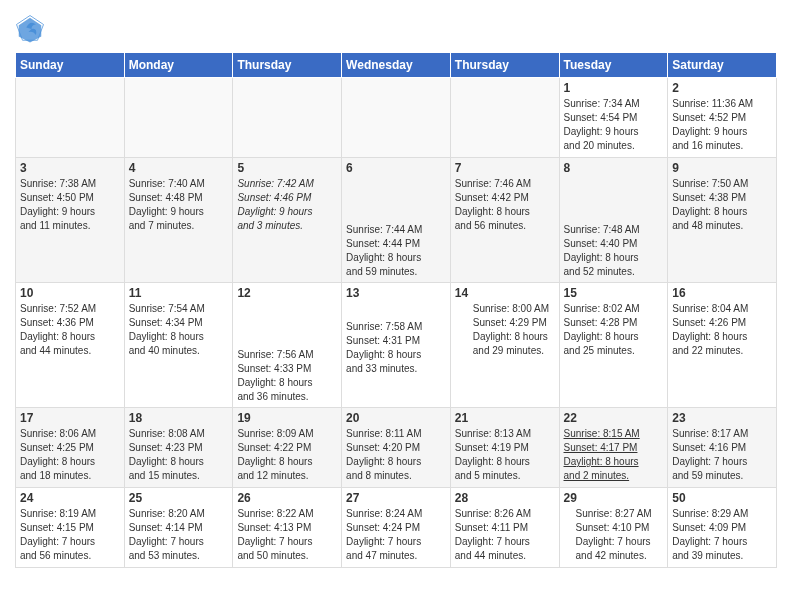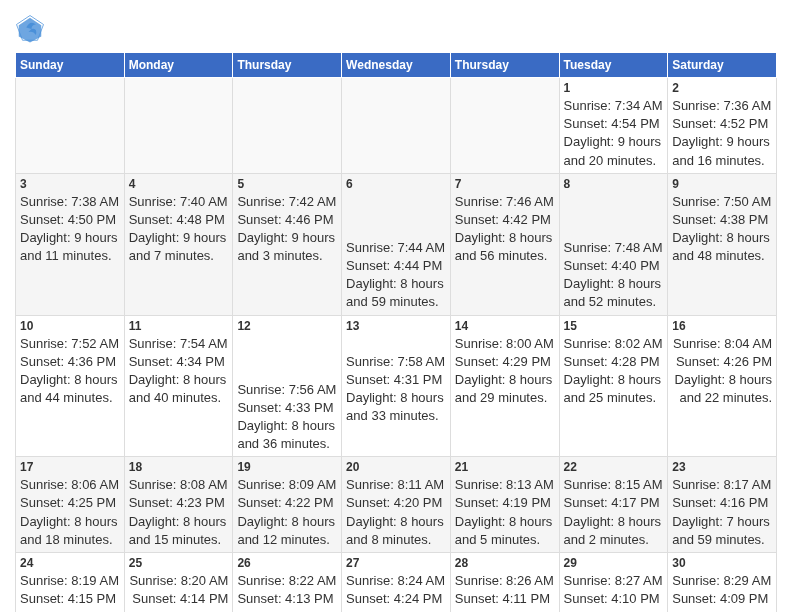--- a/index.html
+++ b/index.html
@@ -92,21 +92,21 @@
     .day-number {
       font-size: 12px;
       font-weight: bold;
       color: #333;
       display: block;
       margin-bottom: 2px;
     }
     .day-info {
       color: #333;
       line-height: 1.4;
-      font-size: 13px;
+      font-size: 10px;
     }
     
     .row-even td { background: #f5f5f5; }
     .row-odd td { background: #fff; }
     .row-odd td.empty { background: #f9f9f9; }
   </style>
 </head>
 <body>
 
 <div class="page">
@@ -150,21 +150,21 @@
           <td class="empty"></td>
           <td>
             <span class="day-number">1</span>
             <div class="day-info" style="white-space: pre-line;">Sunrise: 7:34 AM
 Sunset: 4:54 PM
 Daylight: 9 hours
 and 20 minutes.</div>
           </td>
           <td>
             <span class="day-number">2</span>
-            <div class="day-info" style="white-space: pre-line;">Sunrise: 7:36 AM
+            <div class="day-info" style="white-space: pre-line;">Sunrise: 11:36 AM
 Sunset: 4:52 PM
 Daylight: 9 hours
 and 16 minutes.</div>
           </td>
         </tr>
         <tr class="row-even">
           <td>
             <span class="day-number">3</span>
             <div class="day-info" style="white-space: pre-line;">Sunrise: 7:38 AM
 Sunset: 4:50 PM
@@ -173,21 +173,21 @@
           </td>
           <td>
             <span class="day-number">4</span>
             <div class="day-info" style="white-space: pre-line;">Sunrise: 7:40 AM
 Sunset: 4:48 PM
 Daylight: 9 hours
 and 7 minutes.</div>
           </td>
           <td>
             <span class="day-number">5</span>
-            <div class="day-info" style="white-space: pre-line;">Sunrise: 7:42 AM
+            <div class="day-info" style="white-space: pre-line; font-style: italic;">Sunrise: 7:42 AM
 Sunset: 4:46 PM
 Daylight: 9 hours
 and 3 minutes.</div>
           </td>
           <td>
             <span class="day-number">6</span>
             <div class="day-info" style="white-space: pre-line; margin-top: 48px;">Sunrise: 7:44 AM
 Sunset: 4:44 PM
 Daylight: 8 hours
 and 59 minutes.</div>
@@ -238,35 +238,35 @@
           </td>
           <td>
             <span class="day-number">13</span>
             <div class="day-info" style="white-space: pre-line; margin-top: 20px;">Sunrise: 7:58 AM
 Sunset: 4:31 PM
 Daylight: 8 hours
 and 33 minutes.</div>
           </td>
           <td>
             <span class="day-number">14</span>
-            <div class="day-info" style="white-space: pre-line;">Sunrise: 8:00 AM
+            <div class="day-info" style="white-space: pre-line; margin-left: 18px;">Sunrise: 8:00 AM
 Sunset: 4:29 PM
 Daylight: 8 hours
 and 29 minutes.</div>
           </td>
           <td>
             <span class="day-number">15</span>
             <div class="day-info" style="white-space: pre-line;">Sunrise: 8:02 AM
 Sunset: 4:28 PM
 Daylight: 8 hours
 and 25 minutes.</div>
           </td>
           <td>
             <span class="day-number">16</span>
-            <div class="day-info" style="white-space: pre-line; text-align: right;">Sunrise: 8:04 AM
+            <div class="day-info" style="white-space: pre-line;">Sunrise: 8:04 AM
 Sunset: 4:26 PM
 Daylight: 8 hours
 and 22 minutes.</div>
           </td>
         </tr>
         <tr class="row-even">
           <td>
             <span class="day-number">17</span>
             <div class="day-info" style="white-space: pre-line;">Sunrise: 8:06 AM
 Sunset: 4:25 PM
@@ -296,21 +296,21 @@
           </td>
           <td>
             <span class="day-number">21</span>
             <div class="day-info" style="white-space: pre-line;">Sunrise: 8:13 AM
 Sunset: 4:19 PM
 Daylight: 8 hours
 and 5 minutes.</div>
           </td>
           <td>
             <span class="day-number">22</span>
-            <div class="day-info" style="white-space: pre-line;">Sunrise: 8:15 AM
+            <div class="day-info" style="white-space: pre-line; text-decoration: underline;">Sunrise: 8:15 AM
 Sunset: 4:17 PM
 Daylight: 8 hours
 and 2 minutes.</div>
           </td>
           <td>
             <span class="day-number">23</span>
             <div class="day-info" style="white-space: pre-line;">Sunrise: 8:17 AM
 Sunset: 4:16 PM
 Daylight: 7 hours
 and 59 minutes.</div>
@@ -319,21 +319,21 @@
         <tr class="row-odd">
           <td>
             <span class="day-number">24</span>
             <div class="day-info" style="white-space: pre-line;">Sunrise: 8:19 AM
 Sunset: 4:15 PM
 Daylight: 7 hours
 and 56 minutes.</div>
           </td>
           <td>
             <span class="day-number">25</span>
-            <div class="day-info" style="white-space: pre-line; text-align: right;">Sunrise: 8:20 AM
+            <div class="day-info" style="white-space: pre-line;">Sunrise: 8:20 AM
 Sunset: 4:14 PM
 Daylight: 7 hours
 and 53 minutes.</div>
           </td>
           <td>
             <span class="day-number">26</span>
             <div class="day-info" style="white-space: pre-line;">Sunrise: 8:22 AM
 Sunset: 4:13 PM
 Daylight: 7 hours
 and 50 minutes.</div>
@@ -347,27 +347,27 @@
           </td>
           <td>
             <span class="day-number">28</span>
             <div class="day-info" style="white-space: pre-line;">Sunrise: 8:26 AM
 Sunset: 4:11 PM
 Daylight: 7 hours
 and 44 minutes.</div>
           </td>
           <td>
             <span class="day-number">29</span>
-            <div class="day-info" style="white-space: pre-line;">Sunrise: 8:27 AM
+            <div class="day-info" style="white-space: pre-line; margin-left: 12px;">Sunrise: 8:27 AM
 Sunset: 4:10 PM
 Daylight: 7 hours
 and 42 minutes.</div>
           </td>
           <td>
-            <span class="day-number">30</span>
+            <span class="day-number">50</span>
             <div class="day-info" style="white-space: pre-line;">Sunrise: 8:29 AM
 Sunset: 4:09 PM
 Daylight: 7 hours
 and 39 minutes.</div>
           </td>
         </tr>
       </tbody>
   </table>
 </div>
 

